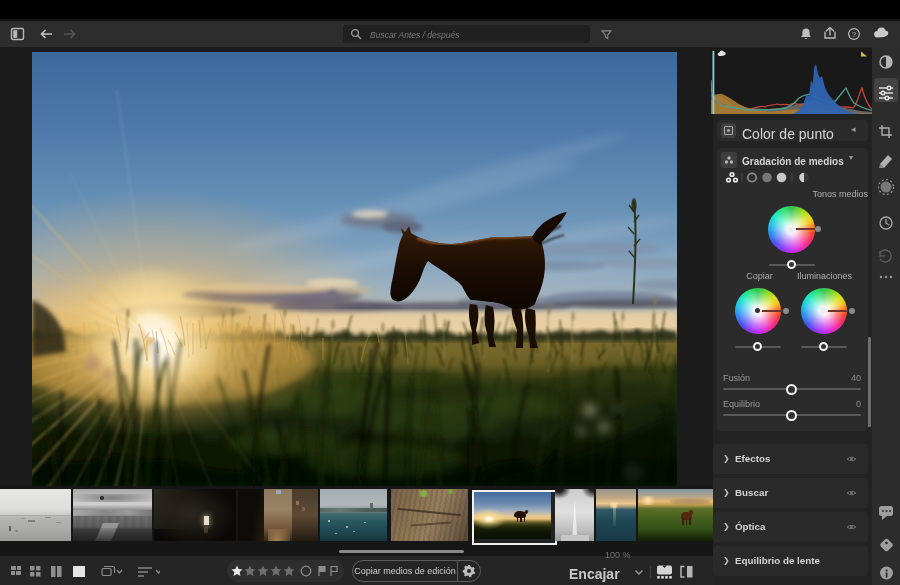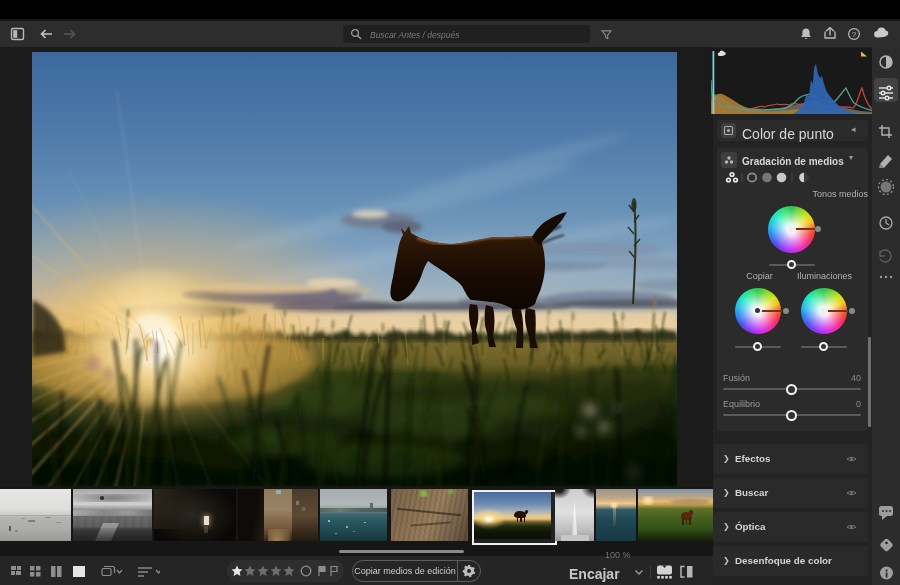--- a/index.html
+++ b/index.html
@@ -706,21 +706,21 @@
 <div class="sect" style="top:512px;">
     <div class="ch">❯</div>
     <div class="tt">Óptica</div>
  <svg style="position:absolute;left:133px;top:11px;" width="11" height="8" viewBox="0 0 11 8">
       <path d="M1 4 Q5.5 0.6 10 4 Q5.5 7.4 1 4 Z" fill="none" stroke="#747474" stroke-width="1"></path>
       <circle cx="5.5" cy="4" r="1.3" fill="#747474"></circle>
     </svg>
 </div>
 <div class="sect" style="top:546px;">
     <div class="ch">❯</div>
-    <div class="tt">Desenfoque de color</div>
+    <div class="tt">Equilibrio de lente</div>
   </div>
 
 <div class="abs" style="left:872px;top:47px;width:28px;height:538px;background:#2c2c2c;"></div>
 
 <div class="abs" style="left:874px;top:78px;width:24px;height:24px;background:#434343;border-radius:4px;"></div>
 <svg class="abs" style="left:876px;top:50px;" width="20" height="535" viewBox="0 0 20 535">
 
   <circle cx="10" cy="12" r="6" fill="none" stroke="#b5b5b5" stroke-width="1.4"></circle>
   <path d="M10 6 a6 6 0 0 1 0 12 Z" fill="#b5b5b5"></path>
 

